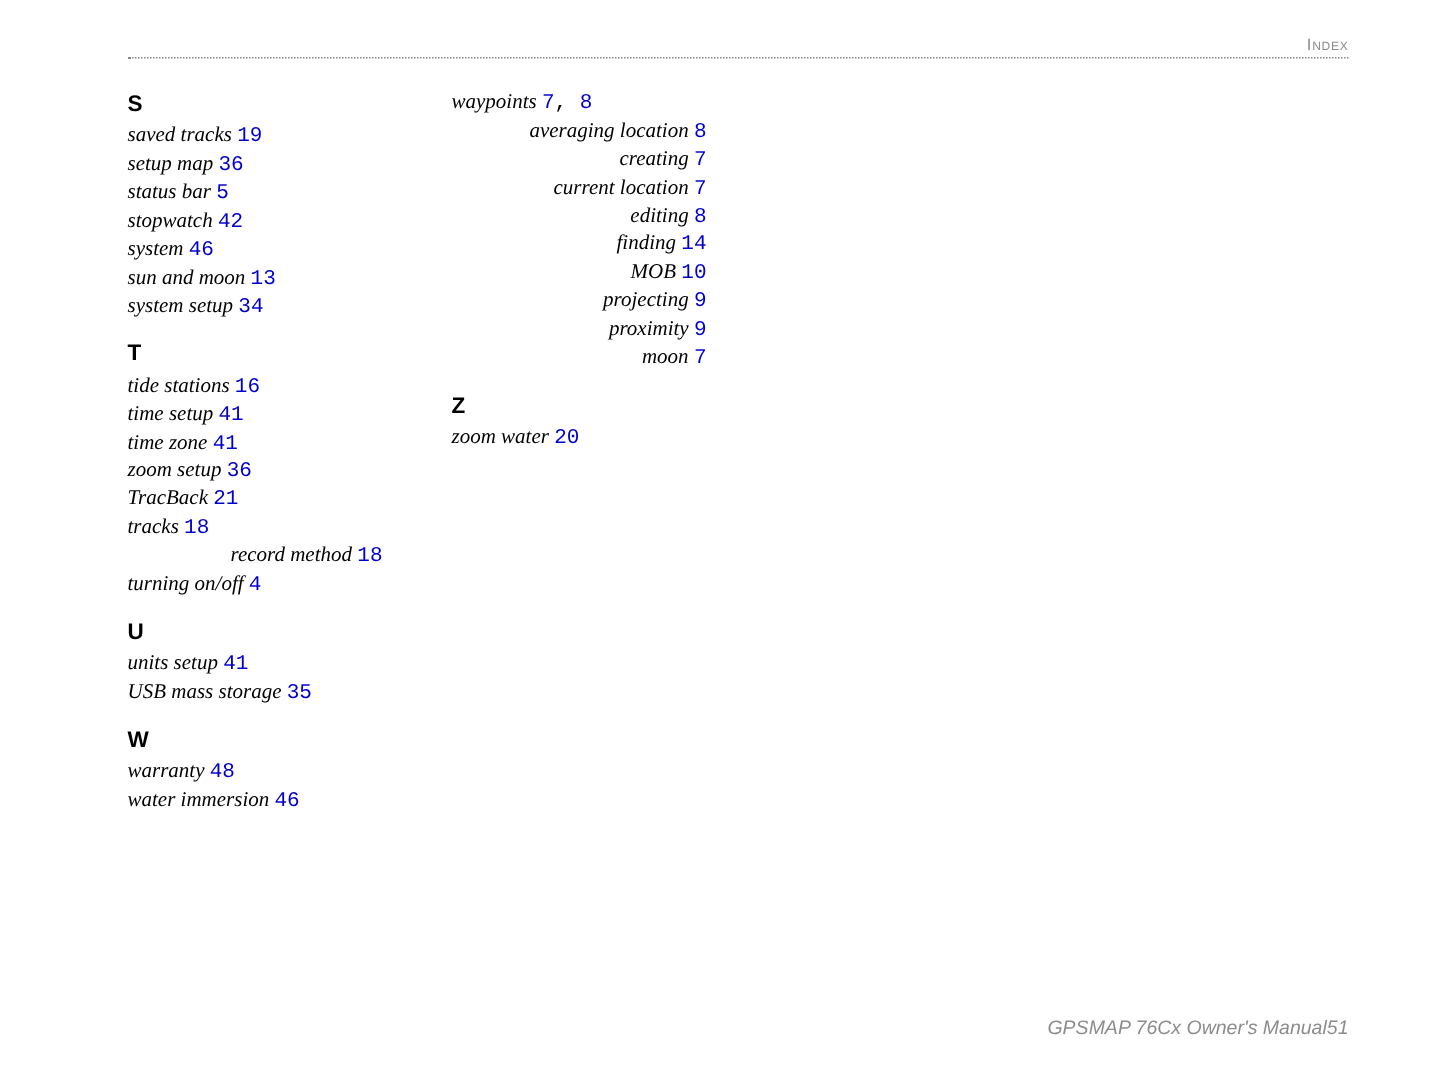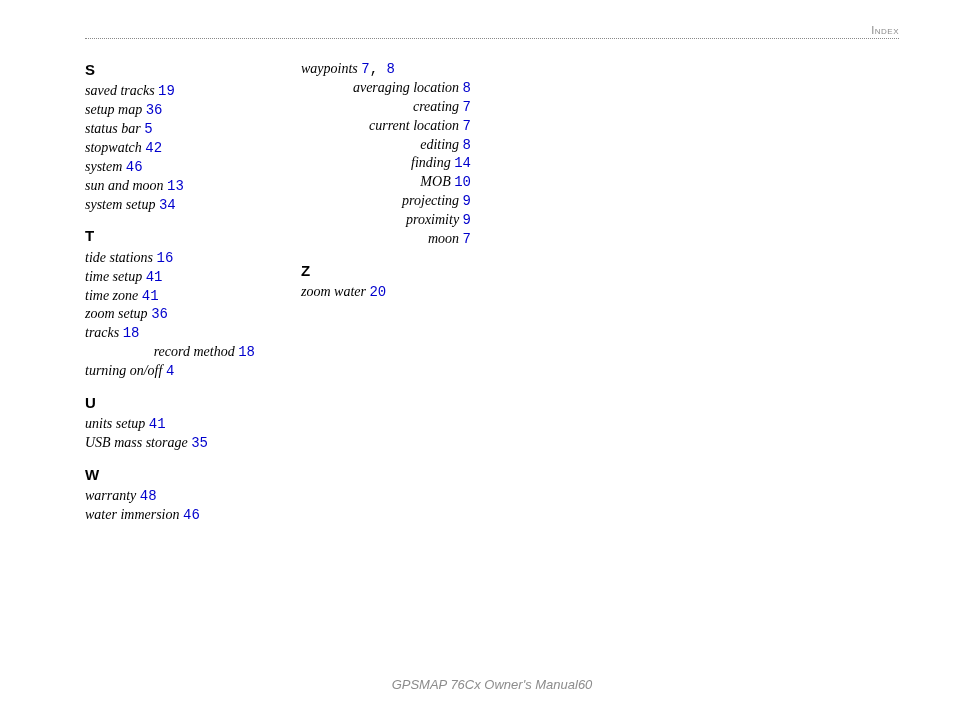--- a/index.html
+++ b/index.html
@@ -82,21 +82,21 @@
   .footer {
     position: absolute;
     bottom: 24px;
     left: 85px;
     right: 55px;
     font-family: Arial, Helvetica, sans-serif;
     font-style: italic;
     font-size: 13px;
     color: #8c8c8c;
     display: flex;
-    justify-content: center;
+    justify-content: flex-end;
   }
 </style>
 </head>
 <body>
 
 <div class="page">
   <div class="header-right">Index</div>
   <div class="header-rule"></div>
 
   <div class="columns" id="columns-root">
@@ -107,20 +107,21 @@
         <div class="entry"><span class="entry-term">status bar</span>  <span class="page-refs"><a class="page-link" href="#">5</a></span></div>
         <div class="entry"><span class="entry-term">stopwatch</span>  <span class="page-refs"><a class="page-link" href="#">42</a></span></div>
         <div class="entry"><span class="entry-term">system</span>  <span class="page-refs"><a class="page-link" href="#">46</a></span></div>
         <div class="entry"><span class="entry-term">sun and moon</span>  <span class="page-refs"><a class="page-link" href="#">13</a></span></div>
         <div class="entry"><span class="entry-term">system setup</span>  <span class="page-refs"><a class="page-link" href="#">34</a></span></div>
         <div class="section-letter">T</div>
         <div class="entry"><span class="entry-term">tide stations</span>  <span class="page-refs"><a class="page-link" href="#">16</a></span></div>
         <div class="entry"><span class="entry-term">time setup</span>  <span class="page-refs"><a class="page-link" href="#">41</a></span></div>
         <div class="entry"><span class="entry-term">time zone</span>  <span class="page-refs"><a class="page-link" href="#">41</a></span></div>
         <div class="entry"><span class="entry-term">zoom setup</span>  <span class="page-refs"><a class="page-link" href="#">36</a></span></div>
+        <div class="entry"><span class="entry-term">TracBack</span>  <span class="page-refs"><a class="page-link" href="#">21</a></span></div>
         <div class="entry"><span class="entry-term">tracks</span>  <span class="page-refs"><a class="page-link" href="#">18</a></span></div>
         <div class="entry sub-entry"><span class="entry-term">record method</span>  <span class="page-refs"><a class="page-link" href="#">18</a></span></div>
         <div class="entry"><span class="entry-term">turning on/off</span>  <span class="page-refs"><a class="page-link" href="#">4</a></span></div>
         <div class="section-letter">U</div>
         <div class="entry"><span class="entry-term">units setup</span>  <span class="page-refs"><a class="page-link" href="#">41</a></span></div>
         <div class="entry"><span class="entry-term">USB mass storage</span>  <span class="page-refs"><a class="page-link" href="#">35</a></span></div>
         <div class="section-letter">W</div>
         <div class="entry"><span class="entry-term">warranty</span>  <span class="page-refs"><a class="page-link" href="#">48</a></span></div>
         <div class="entry"><span class="entry-term">water immersion</span>  <span class="page-refs"><a class="page-link" href="#">46</a></span></div>
       </div>
@@ -135,15 +136,15 @@
         <div class="entry sub-entry"><span class="entry-term">projecting</span>  <span class="page-refs"><a class="page-link" href="#">9</a></span></div>
         <div class="entry sub-entry"><span class="entry-term">proximity</span>  <span class="page-refs"><a class="page-link" href="#">9</a></span></div>
         <div class="entry sub-entry"><span class="entry-term">moon</span>  <span class="page-refs"><a class="page-link" href="#">7</a></span></div>
         <div class="section-letter">Z</div>
         <div class="entry"><span class="entry-term">zoom water</span>  <span class="page-refs"><a class="page-link" href="#">20</a></span></div>
       </div>
     </div>
 
   <div class="footer">
     <span>GPSMAP 76Cx Owner's Manual</span>
-    <span>60</span>
+    <span>51</span>
   </div>
 </div>
 
 </body></html>

